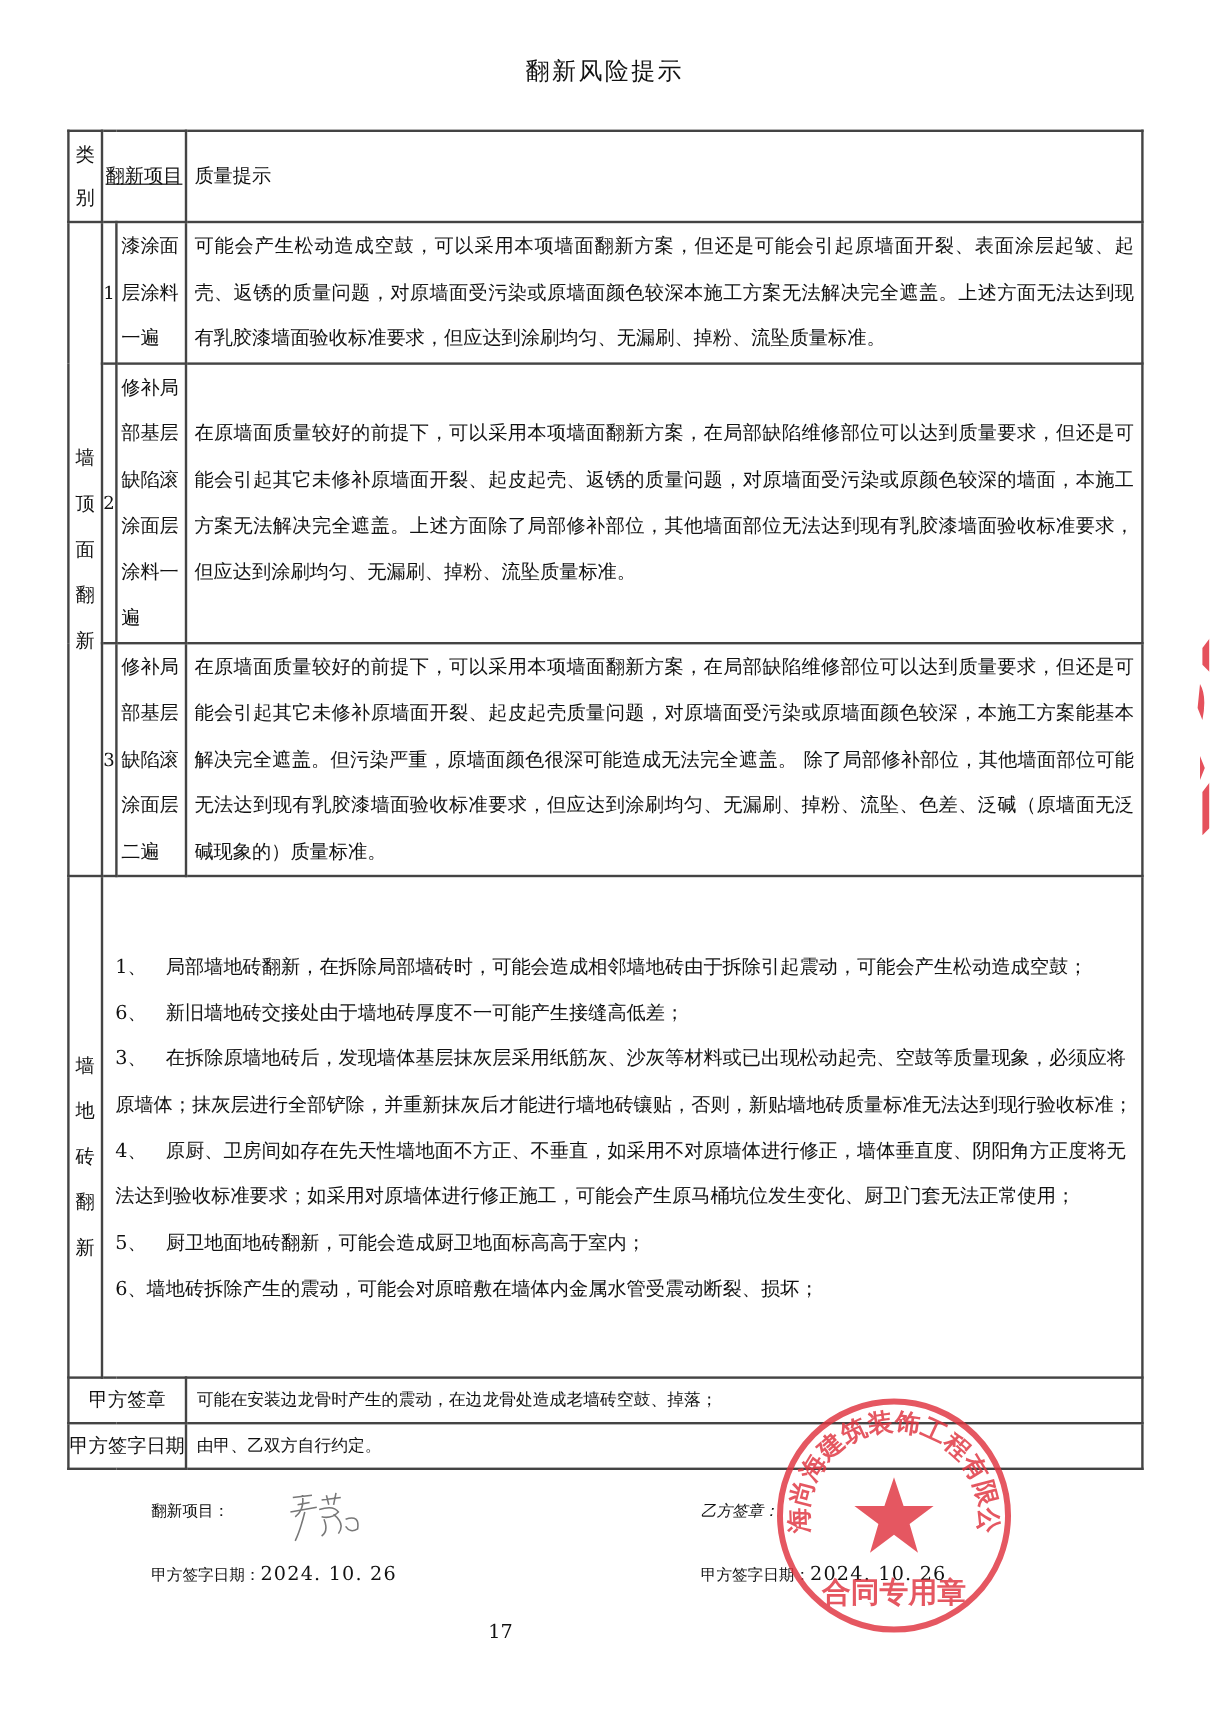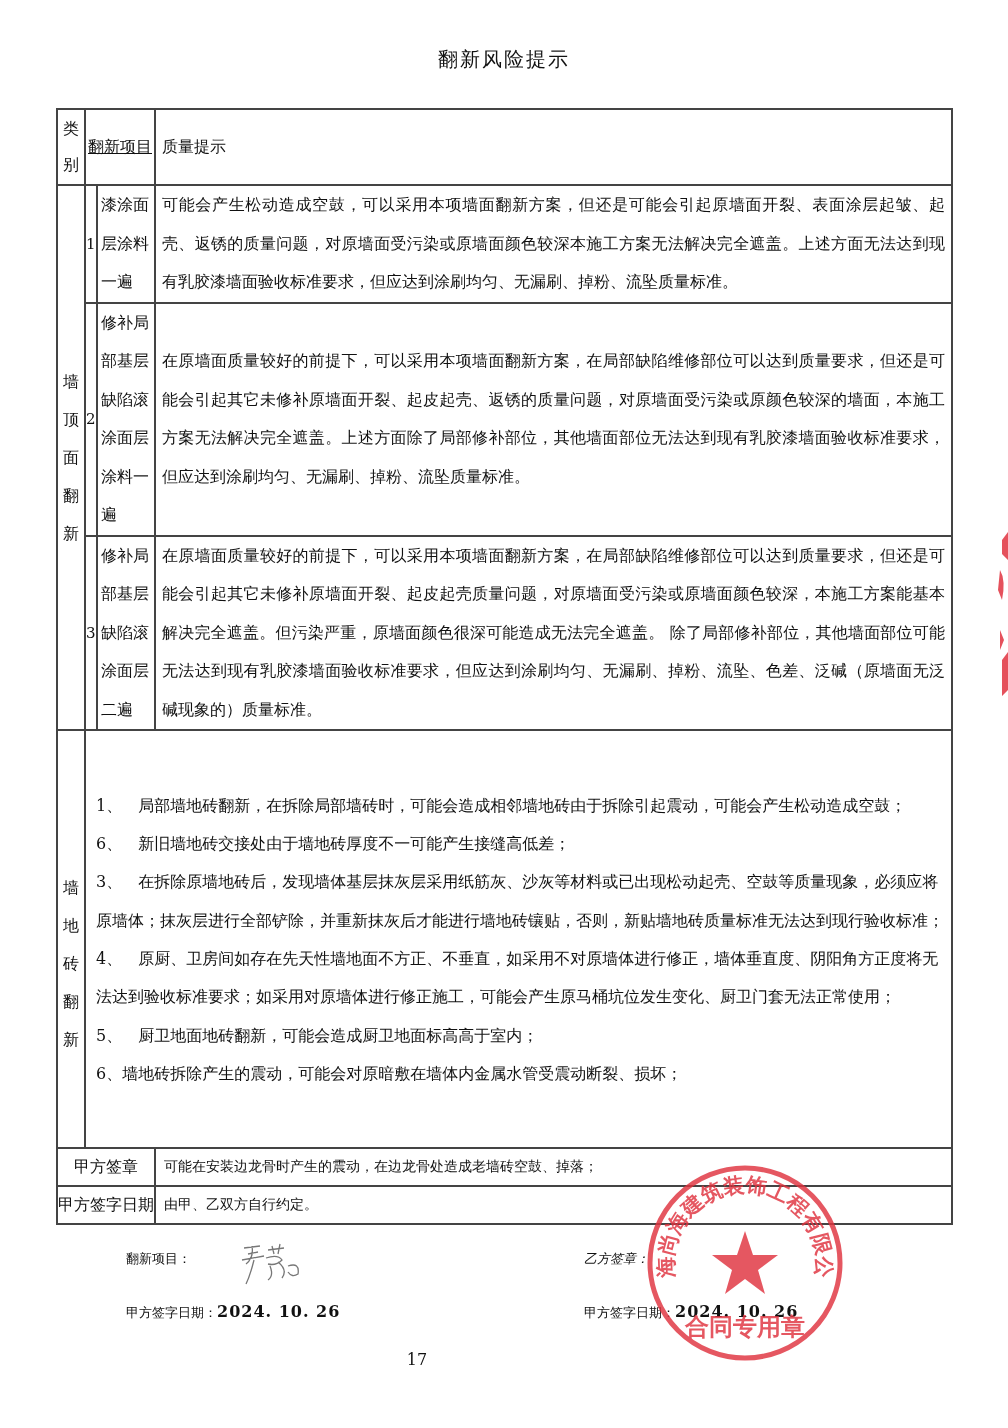--- a/index.html
+++ b/index.html
@@ -17,21 +17,21 @@
   .quality { padding: 0 6px !important; line-height: 38.5px; text-align: justify; }
   .hdr { height: 76px; }
   .hdr .quality { line-height: 20px; }
   .vertical span { display: block; }
   .tile-text { padding: 4px 6px 2px 10px !important; line-height: 38.3px; }
   .tile-text p { margin: 0; }
   .row-simple td { height: 36px; }
   .simple-label { text-align: center; font-size: 16px; }
   .simple-val { padding-left: 8px !important; font-size: 14px; }
   .sig { position: absolute; font-size: 13px; font-family: "DejaVu Sans", sans-serif; }
-  .sig .date { font-family: "DejaVu Serif", serif; font-size: 16px; font-weight: bold; letter-spacing: 1px; }
+  .sig .date { font-family: "DejaVu Serif", serif; font-size: 16px; font-weight: normal; letter-spacing: 1px; }
   .signature-scribble { position: absolute; left: 238px; top: 1240px; }
   .page-no { position: absolute; top: 1350px; left: 0; width: 834px; text-align: center;
              font-size: 16px; }
   .stamp { position: absolute; left: 645px; top: 1163px; width: 200px; height: 200px; opacity: 0.82; }
   .edge-stamp { position: absolute; right: 0; top: 520px; width: 16px; height: 200px; }
 </style>
 </head>
 <body>
 
 <div class="title">翻新风险提示</div>

